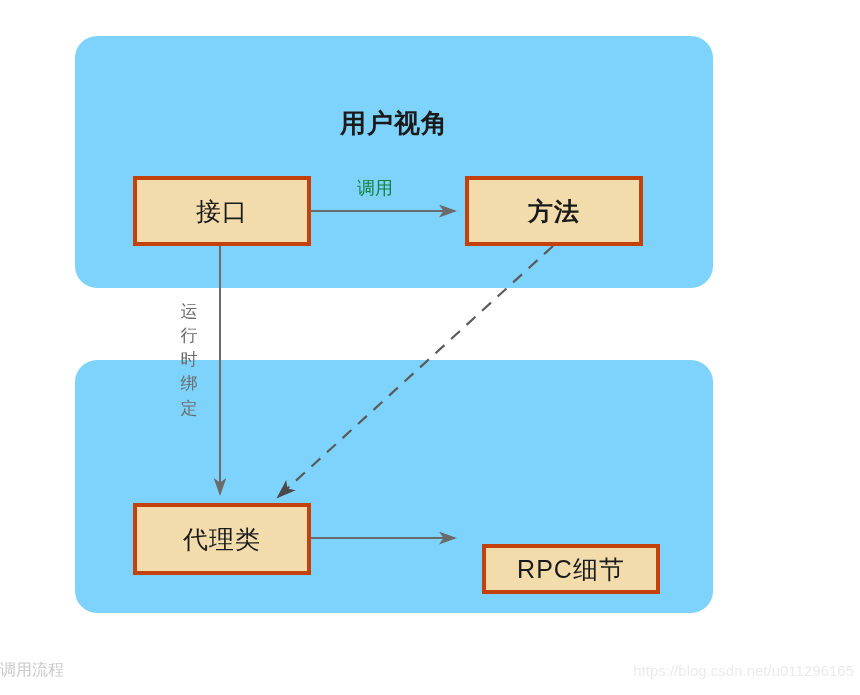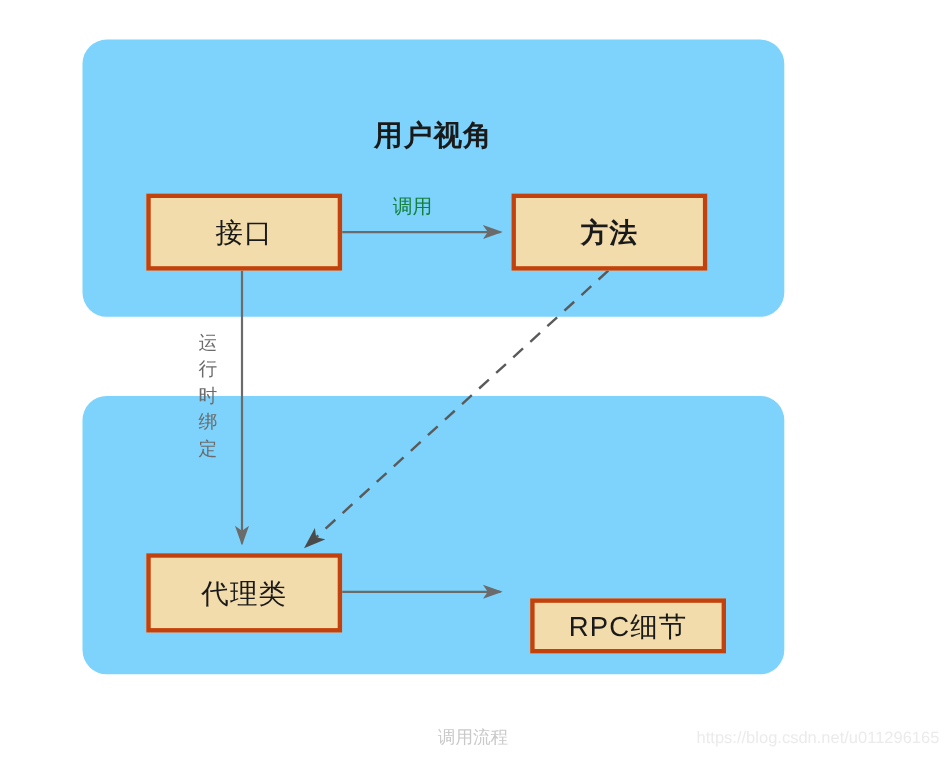--- a/index.html
+++ b/index.html
@@ -86,21 +86,21 @@
     width: 22px;
   }
   #label-runtime-bind { left: 178px; top: 300px; }
 
   
   #caption {
     position: absolute;
     left: 0;
     top: 660px;
     width: 860px;
-    text-align: center;
+    text-align: left;
     font-size: 16px;
     color: #c9c9c9;
   }
   #watermark {
     position: absolute;
     right: 6px;
     top: 662px;
     font-size: 15px;
     color: #ebebeb;
     white-space: nowrap;

